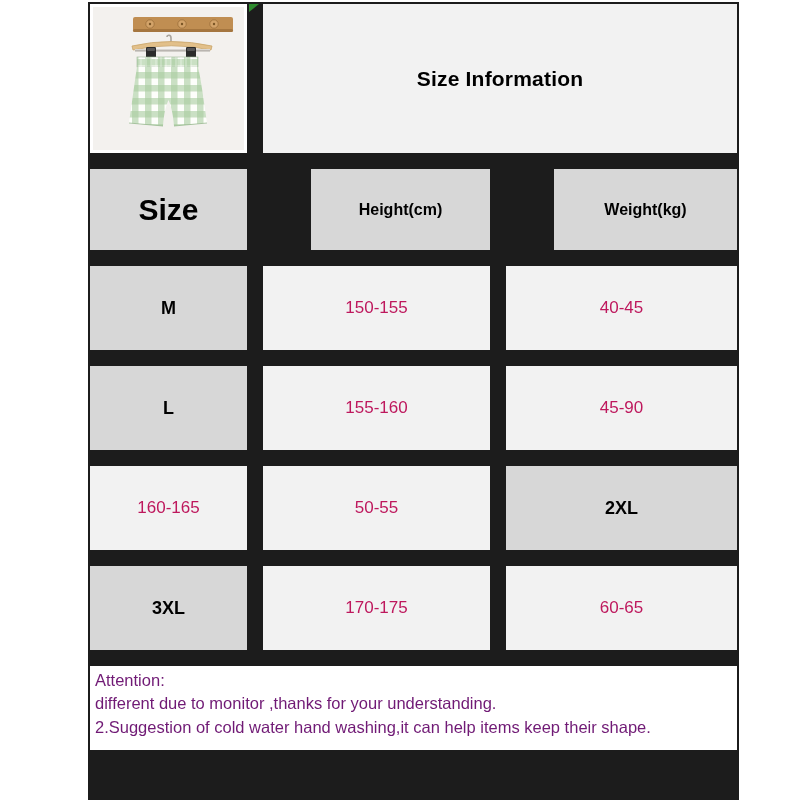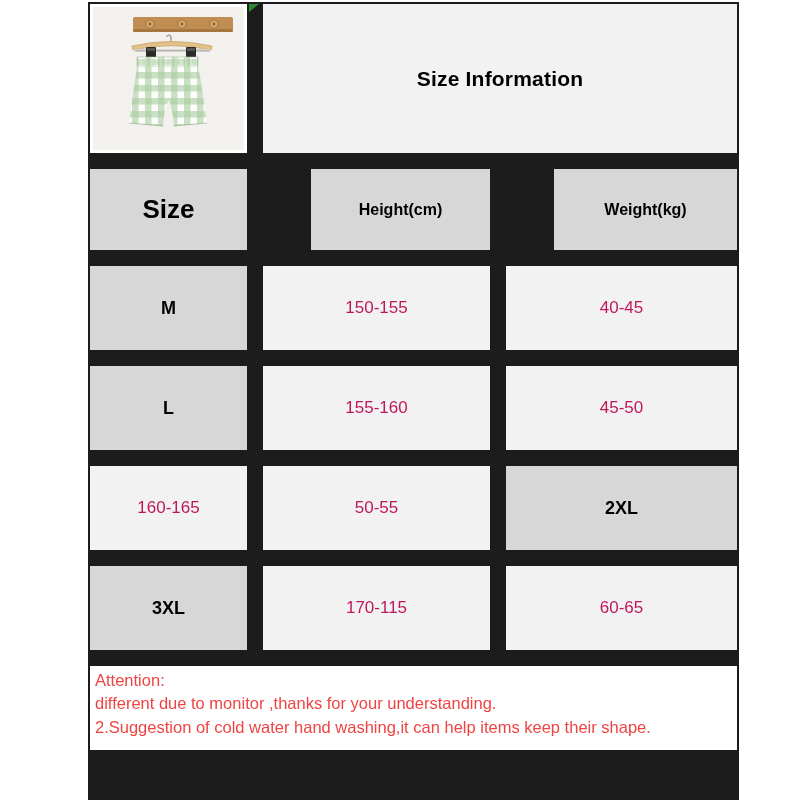--- a/index.html
+++ b/index.html
@@ -42,34 +42,34 @@
     position:relative;
   }
   .corner-flag {
     position:absolute;
     left:249px; top:4px;
     width:10px; height:8px;
     background:#2e8b2e;
     clip-path:polygon(0 0, 100% 0, 0 100%);
   }
 
-  .h-size   { font-weight:bold; font-size:26px; }
+  .h-size   { font-weight:bold; font-size:30px; }
   .h-col    { font-weight:bold; font-size:16px;margin-left:48px; }
   .sz       { font-weight:bold; font-size:18px; }
   .val      { font-size:17px; color:#be185d; }
 
   .attention-cell {
     grid-column:1 / 4;
     background:#ffffff;
     display:block;
     text-align:left;
     padding:3px 8px 0 5px;
     font-size:16.5px;
     line-height:23.4px;
-    color:#ef4444;
+    color:#701a75;
   }
 </style>
 </head>
 <body>
 
 <div class="sheet">
   <div class="tbl">
 
     <div class="cell photo-cell">
       <div class="photo">
@@ -136,29 +136,29 @@
     <div class="cell bg-gray h-size">Size</div>
     <div class="cell bg-gray h-col">Height(cm)</div>
     <div class="cell bg-gray h-col">Weight(kg)</div>
 
     <div class="cell bg-gray sz">M</div>
     <div class="cell bg-light val">150-155</div>
     <div class="cell bg-light val">40-45</div>
 
     <div class="cell bg-gray sz">L</div>
     <div class="cell bg-light val">155-160</div>
-    <div class="cell bg-light val">45-50</div>
+    <div class="cell bg-light val">45-90</div>
 
     <div class="cell bg-light val">160-165</div>
     <div class="cell bg-light val">50-55</div>
 
     <div class="cell bg-gray sz">2XL</div>
 
     <div class="cell bg-gray sz">3XL</div>
-    <div class="cell bg-light val">170-115</div>
+    <div class="cell bg-light val">170-175</div>
     <div class="cell bg-light val">60-65</div>
 
     <div class="attention-cell">
       <div>Attention:</div>
       <div>different due to monitor ,thanks for your understanding.</div>
       <div>2.Suggestion of cold water hand washing,it can help items keep their shape.</div>
     </div>
   </div>
 
   <div class="corner-flag"></div>

